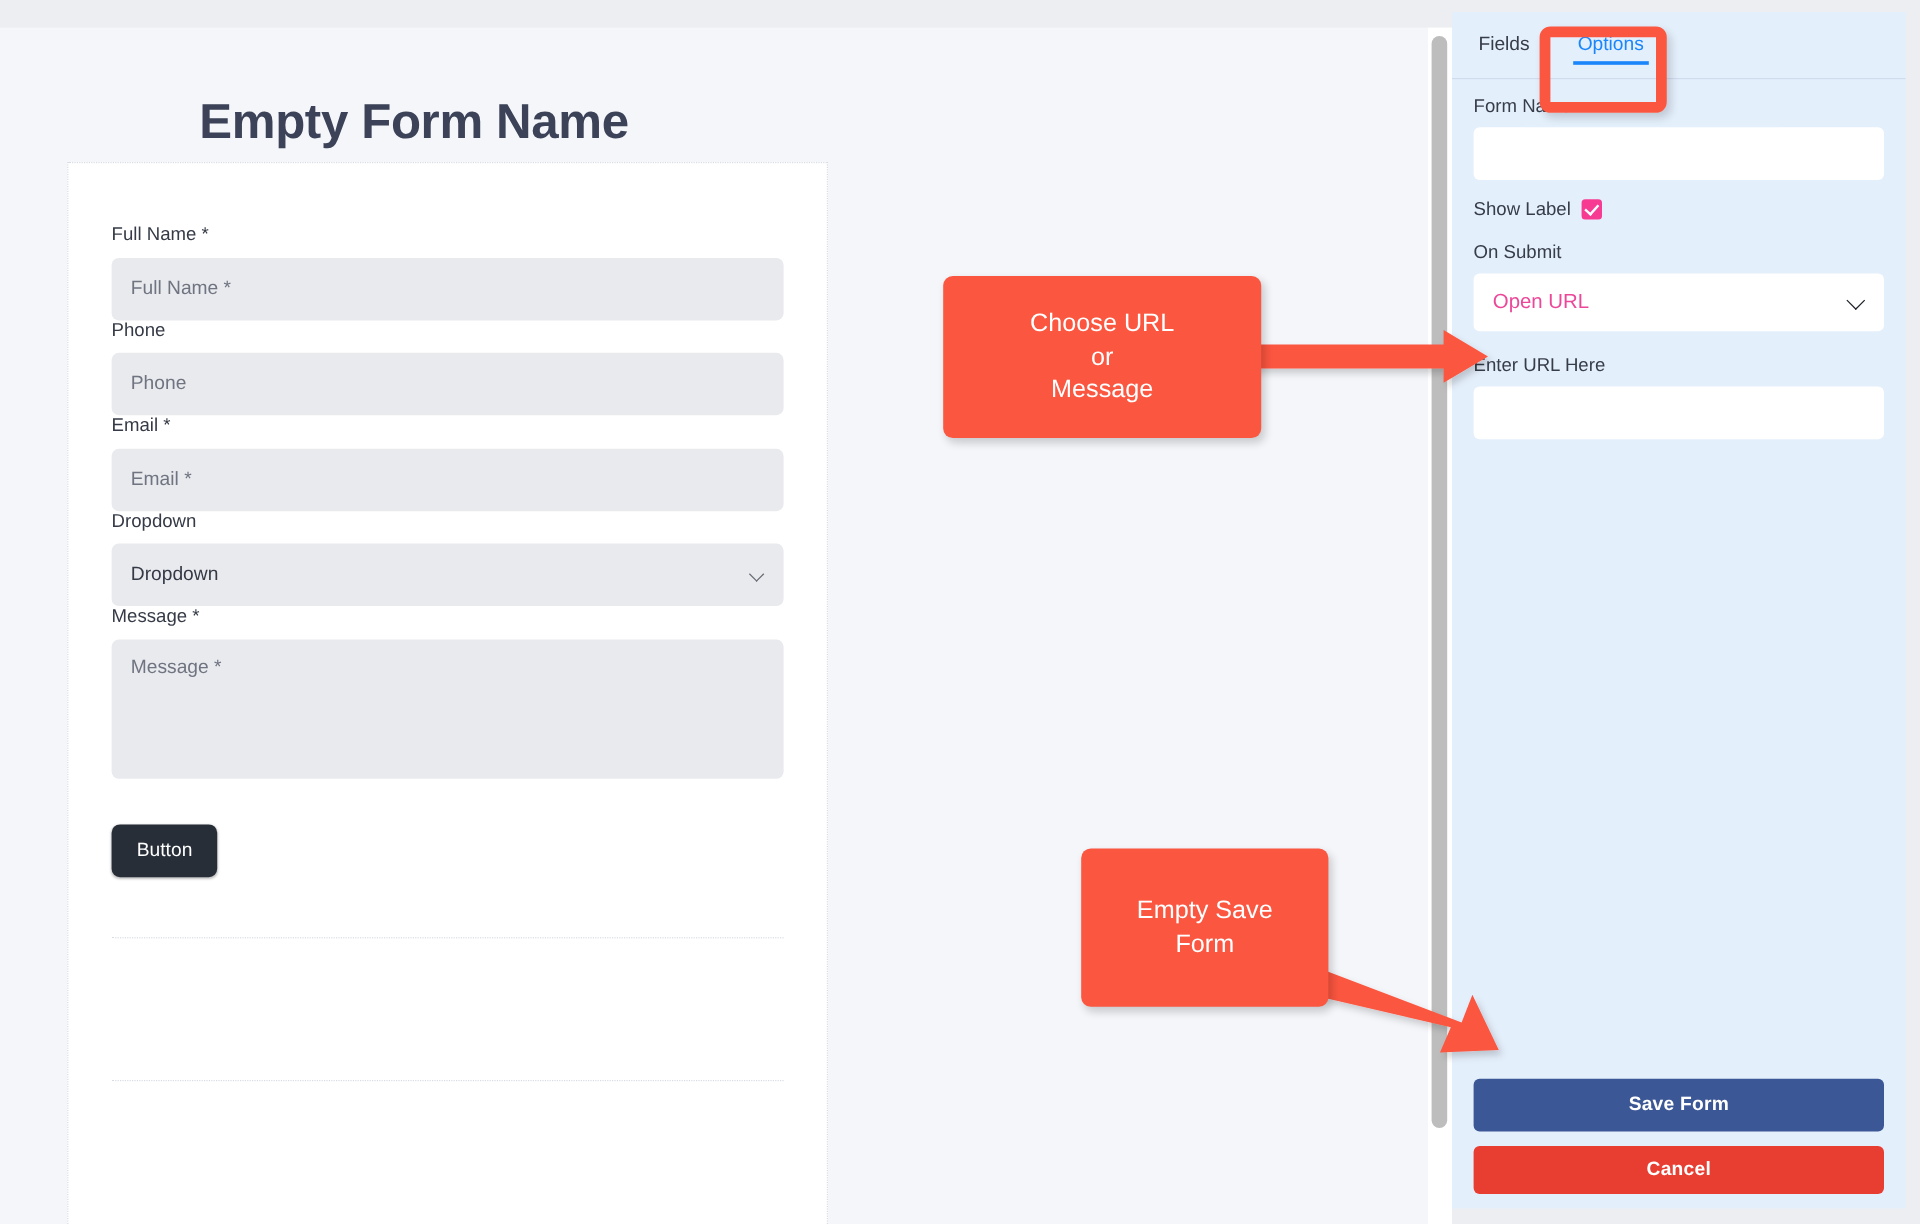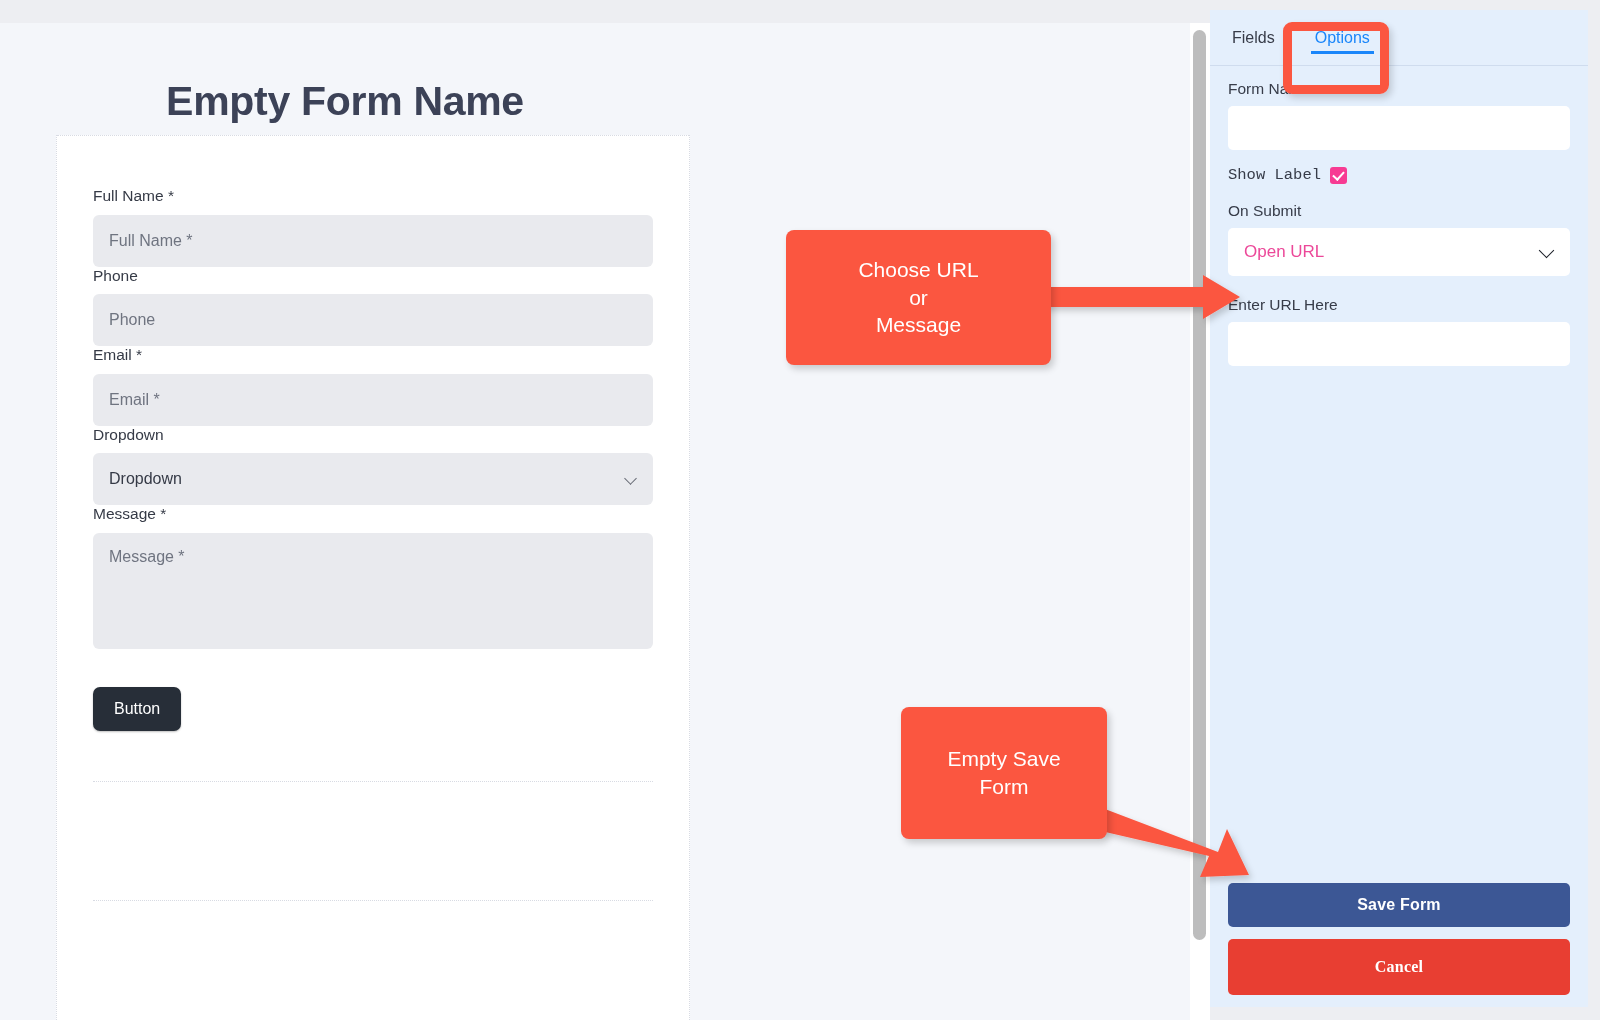--- a/index.html
+++ b/index.html
@@ -120,21 +120,21 @@
   .tab-gap { width: 28px; }
 
   .panel-body { padding: 14px 18px 0 18px; }
   .p-label { font-size: 15.5px; color: #373c49; margin-bottom: 8px; }
   .p-input {
     width: 100%; height: 44px; background: #fff;
     border: none; border-radius: 5px; margin-bottom: 16px;
     font-family: "Liberation Sans", sans-serif; font-size: 15px;
     padding: 0 12px; color: #373c49;
   }
-  .p-row { display: flex; align-items: center; gap: 9px; margin-bottom: 18px; font-family: Liberation Mono, monospace; }
+  .p-row { display: flex; align-items: flex-start; gap: 9px; margin-bottom: 18px; }
   .p-check {
     width: 17px; height: 17px; border-radius: 3px;
     background: #f73b93; position: relative; flex: 0 0 auto; cursor: pointer;
   }
   .p-check::after {
     content: ""; position: absolute; left: 5px; top: 2px;
     width: 5px; height: 9px;
     border-right: 2px solid #fff; border-bottom: 2px solid #fff;
     transform: rotate(42deg);
   }
@@ -156,24 +156,24 @@
     position: absolute; left: 18px; right: 18px; bottom: 12px;
   }
   .btn-save {
     display: block; width: 100%; height: 44px;
     background: #3c5795; color: #fff; border: none; border-radius: 5px;
     font-size: 16px; font-weight: bold; margin-bottom: 12px;
     font-family: "Liberation Sans", sans-serif; cursor: pointer;
     letter-spacing: .2px;
   }
   .btn-cancel {
-    display: block; width: 100%; height: 56px;
+    display: block; width: 100%; height: 40px;
     background: #e83e32; color: #fff; border: none; border-radius: 5px;
     font-size: 16px; font-weight: bold;
-    font-family: Liberation Serif, serif; cursor: pointer;
+    font-family: Liberation Sans, sans-serif; cursor: pointer;
     letter-spacing: .2px;
   }
 
   
   .callout {
     position: absolute;
     background: #fb5640; color: #fff;
     border-radius: 8px;
     display: flex; align-items: center; justify-content: center;
     text-align: center;

